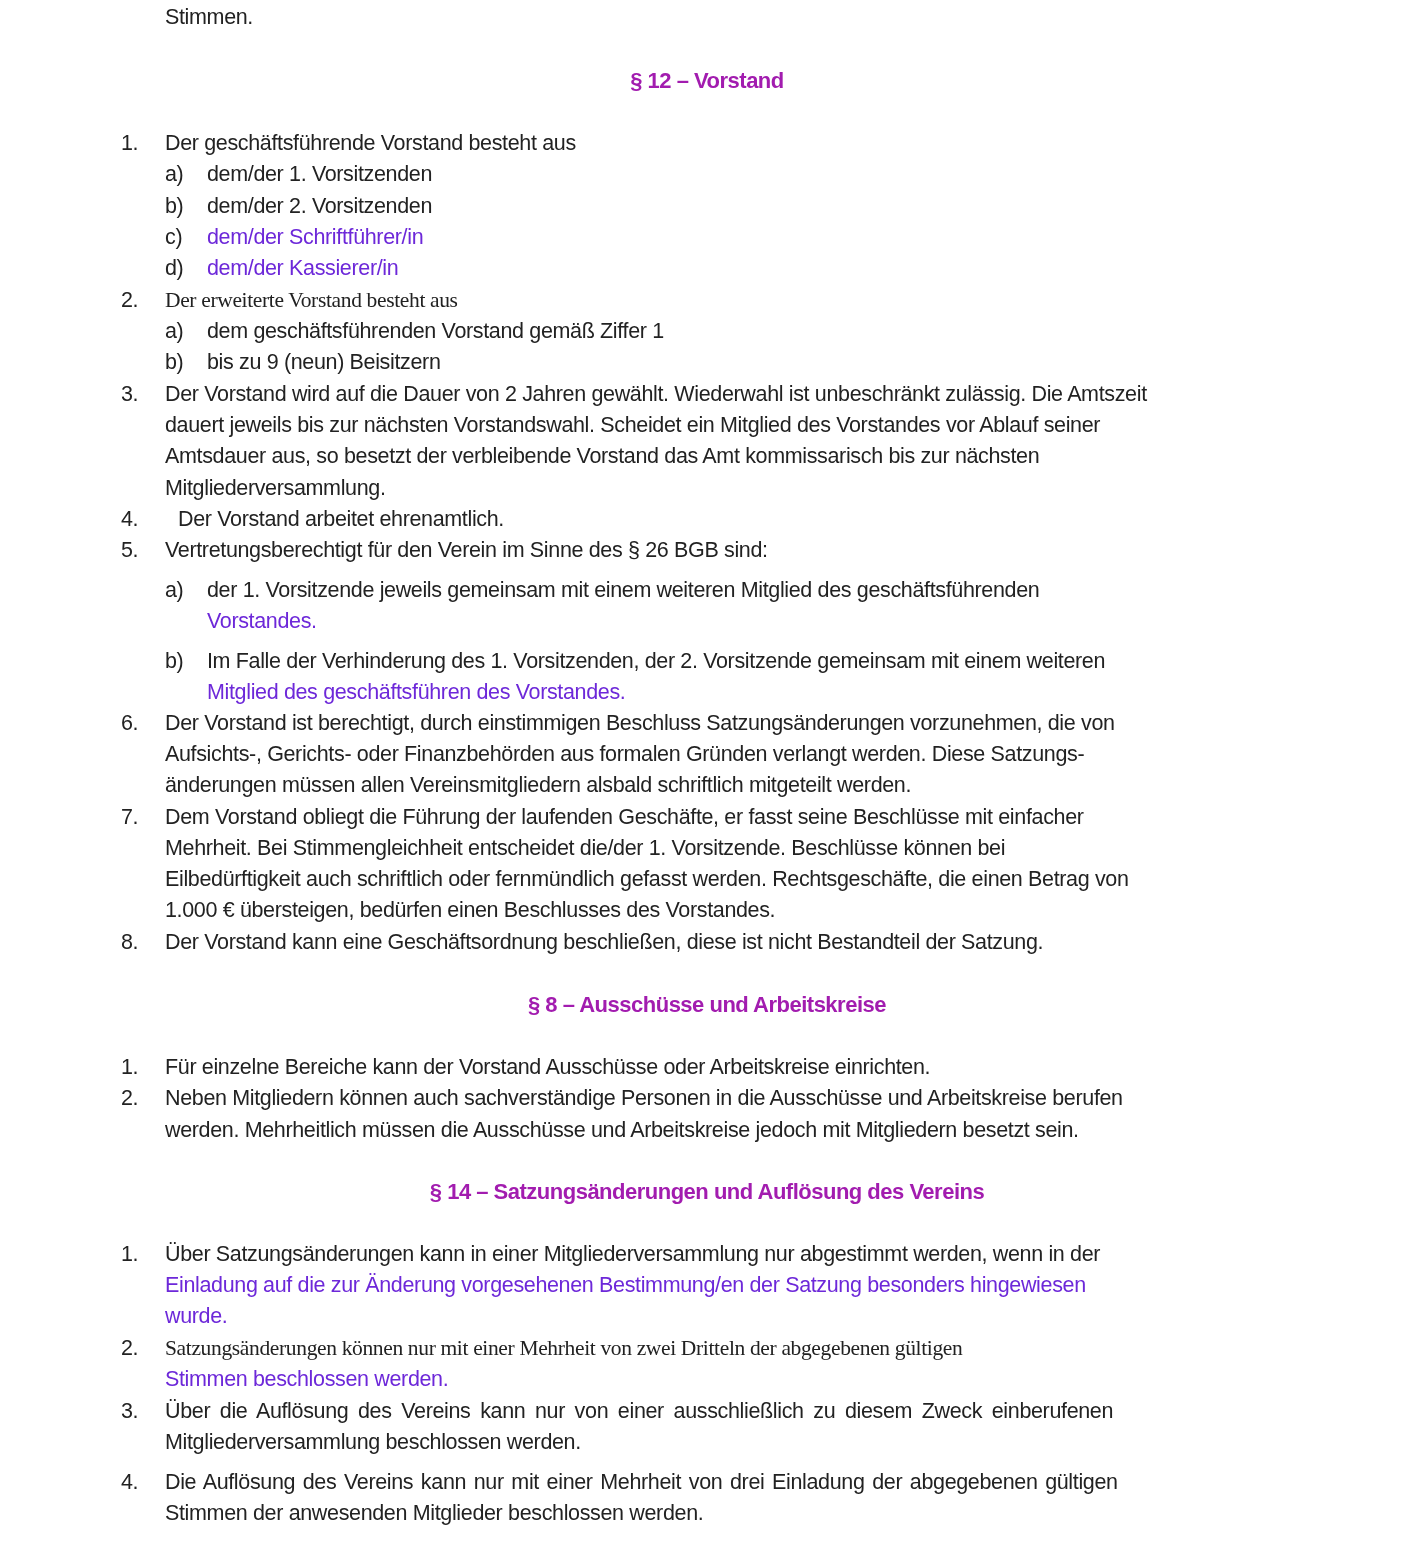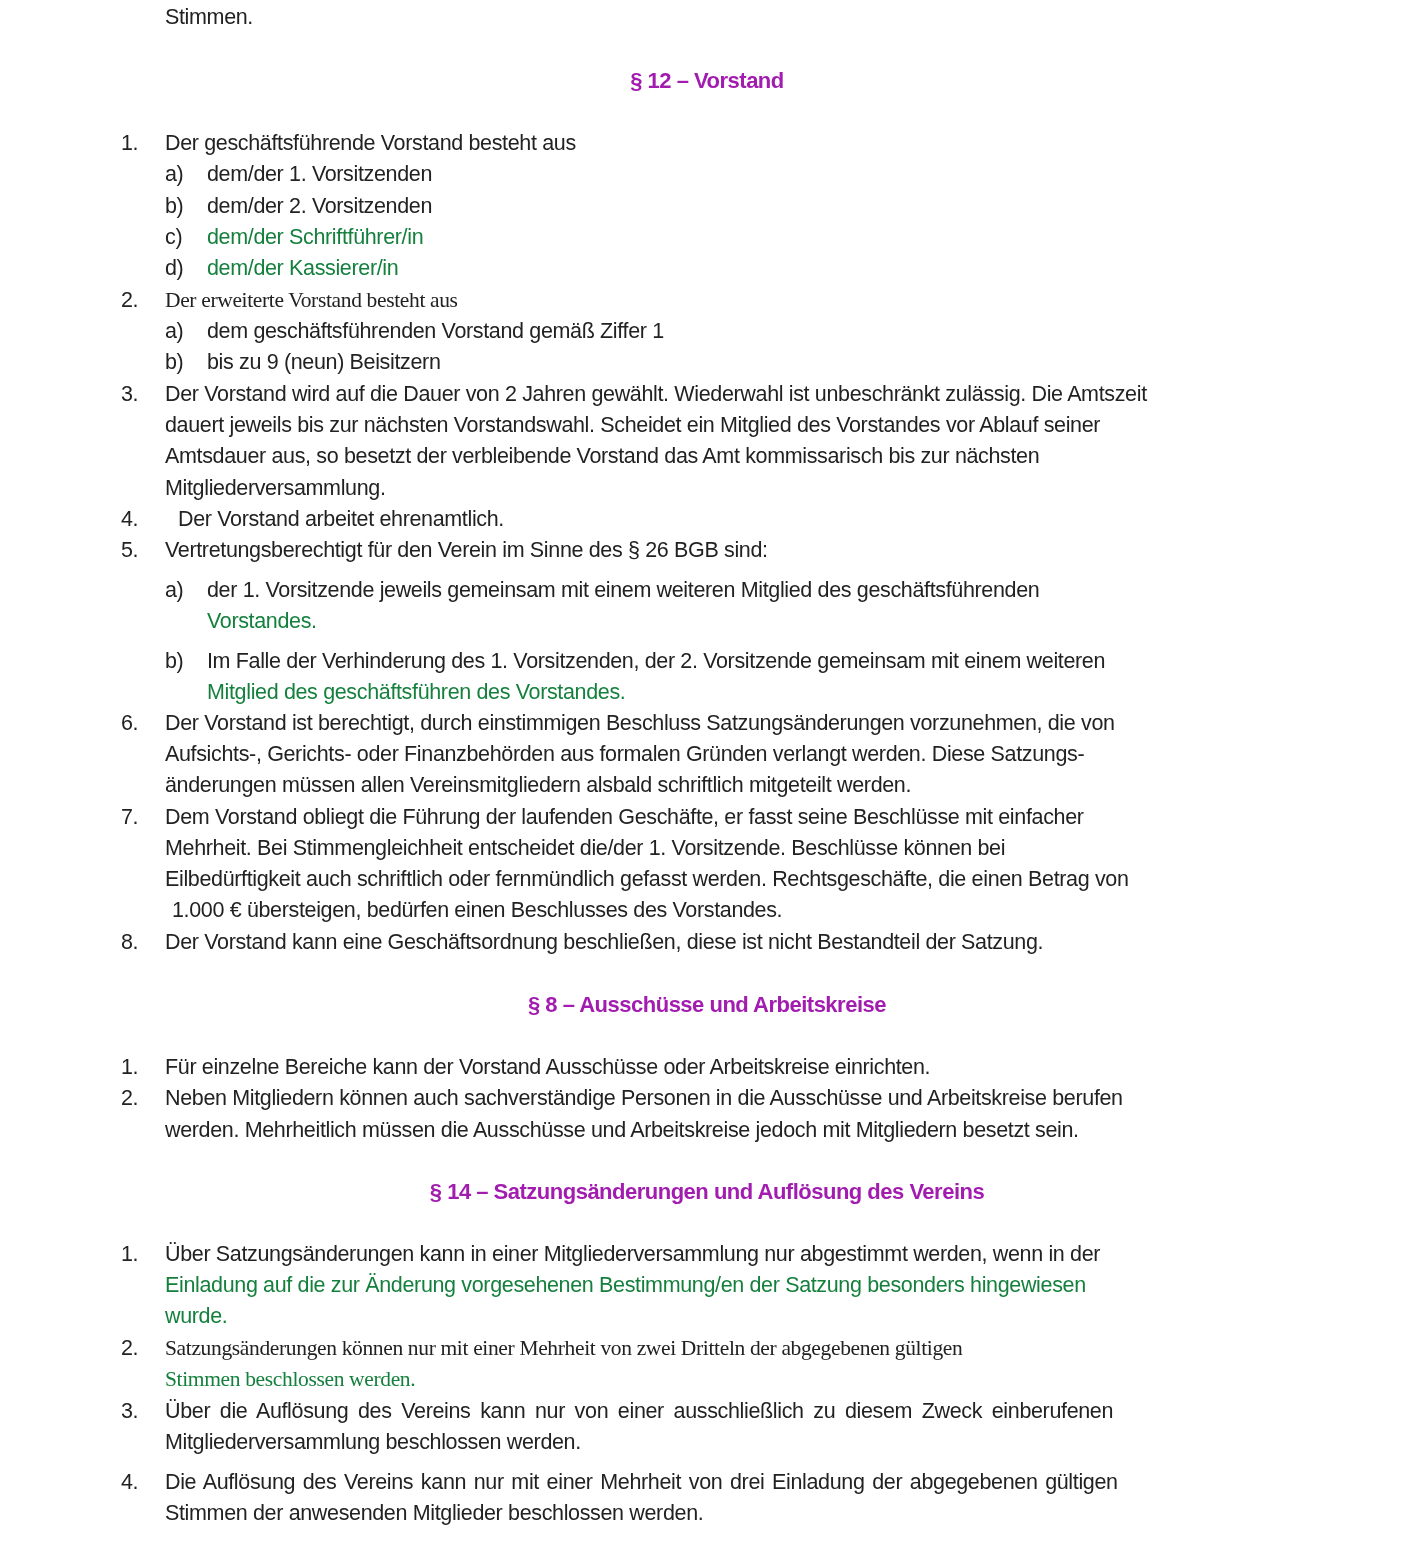--- a/index.html
+++ b/index.html
@@ -10,21 +10,21 @@
     font-size: 21.5px;
     letter-spacing: -0.35px;
   }
   .line { position: absolute; white-space: nowrap; line-height: 1; }
   .num { position: absolute; white-space: nowrap; line-height: 1; }
   .heading {
     position: absolute; left: 0; width: 1414px; text-align: center;
     font-weight: bold; font-size: 22px; color: #a21caf; line-height: 1;
     letter-spacing: -0.5px;
   }
-  .dark { color: #15803d; }
+  .dark { color: #6d28d9; }
 </style>
 </head>
 <body>
 
 <div>
 
   <div class="line" style="left:165px; top:7px;">Stimmen.</div>
 
   <div class="heading" style="top:70px;">§ 12 – Vorstand</div>
 
@@ -68,21 +68,21 @@
 
     <div class="num" style="left:121px; top:713px;">6.</div>
     <div class="line" style="left:165px; top:713px;">Der Vorstand ist berechtigt, durch einstimmigen Beschluss Satzungsänderungen vorzunehmen, die von</div>
     <div class="line" style="left:165px; top:744px;">Aufsichts-, Gerichts- oder Finanzbehörden aus formalen Gründen verlangt werden. Diese Satzungs-</div>
     <div class="line" style="left:165px; top:775px;">änderungen müssen allen Vereinsmitgliedern alsbald schriftlich mitgeteilt werden.</div>
 
     <div class="num" style="left:121px; top:807px;">7.</div>
     <div class="line" style="left:165px; top:807px;">Dem Vorstand obliegt die Führung der laufenden Geschäfte, er fasst seine Beschlüsse mit einfacher</div>
     <div class="line" style="left:165px; top:838px;">Mehrheit. Bei Stimmengleichheit entscheidet die/der 1. Vorsitzende. Beschlüsse können bei</div>
     <div class="line" style="left:165px; top:869px;">Eilbedürftigkeit auch schriftlich oder fernmündlich gefasst werden. Rechtsgeschäfte, die einen Betrag von</div>
-    <div class="line" style="left:165px; top:900px;margin-left:7px;">1.000 € übersteigen, bedürfen einen Beschlusses des Vorstandes.</div>
+    <div class="line" style="left:165px; top:900px;">1.000 € übersteigen, bedürfen einen Beschlusses des Vorstandes.</div>
 
     <div class="num" style="left:121px; top:932px;">8.</div>
     <div class="line" style="left:165px; top:932px;">Der Vorstand kann eine Geschäftsordnung beschließen, diese ist nicht Bestandteil der Satzung.</div>
   </div>
 
   <div class="heading" style="top:994px;">§ 8 – Ausschüsse und Arbeitskreise</div>
 
   <div>
     <div class="num" style="left:121px; top:1057px;">1.</div>
     <div class="line" style="left:165px; top:1057px;">Für einzelne Bereiche kann der Vorstand Ausschüsse oder Arbeitskreise einrichten.</div>
@@ -94,21 +94,21 @@
   <div class="heading" style="top:1181px;">§ 14 – Satzungsänderungen und Auflösung des Vereins</div>
 
   <div>
     <div class="num" style="left:121px; top:1244px;">1.</div>
     <div class="line" style="left:165px; top:1244px;">Über Satzungsänderungen kann in einer Mitgliederversammlung nur abgestimmt werden, wenn in der</div>
     <div class="line dark" style="left:165px; top:1275px;">Einladung auf die zur Änderung vorgesehenen Bestimmung/en der Satzung besonders hingewiesen</div>
     <div class="line dark" style="left:165px; top:1306px;">wurde.</div>
 
     <div class="num" style="left:121px; top:1338px;">2.</div>
     <div class="line" style="left:165px; top:1338px;font-family:Liberation Serif, serif;">Satzungsänderungen können nur mit einer Mehrheit von zwei Dritteln der abgegebenen gültigen</div>
-    <div class="line dark" style="left:165px; top:1369px;font-family:Liberation Serif, serif;">Stimmen beschlossen werden.</div>
+    <div class="line dark" style="left:165px; top:1369px;">Stimmen beschlossen werden.</div>
 
     <div class="num" style="left:121px; top:1401px;">3.</div>
     <div class="line" style="left:165px; top:1401px; word-spacing:4px;">Über die Auflösung des Vereins kann nur von einer ausschließlich zu diesem Zweck einberufenen</div>
     <div class="line" style="left:165px; top:1432px;">Mitgliederversammlung beschlossen werden.</div>
 
     <div class="num" style="left:121px; top:1472px;">4.</div>
     <div class="line" style="left:165px; top:1472px; word-spacing:2px;">Die Auflösung des Vereins kann nur mit einer Mehrheit von drei Einladung der abgegebenen gültigen</div>
     <div class="line" style="left:165px; top:1503px;">Stimmen der anwesenden Mitglieder beschlossen werden.</div>
   </div>
 

